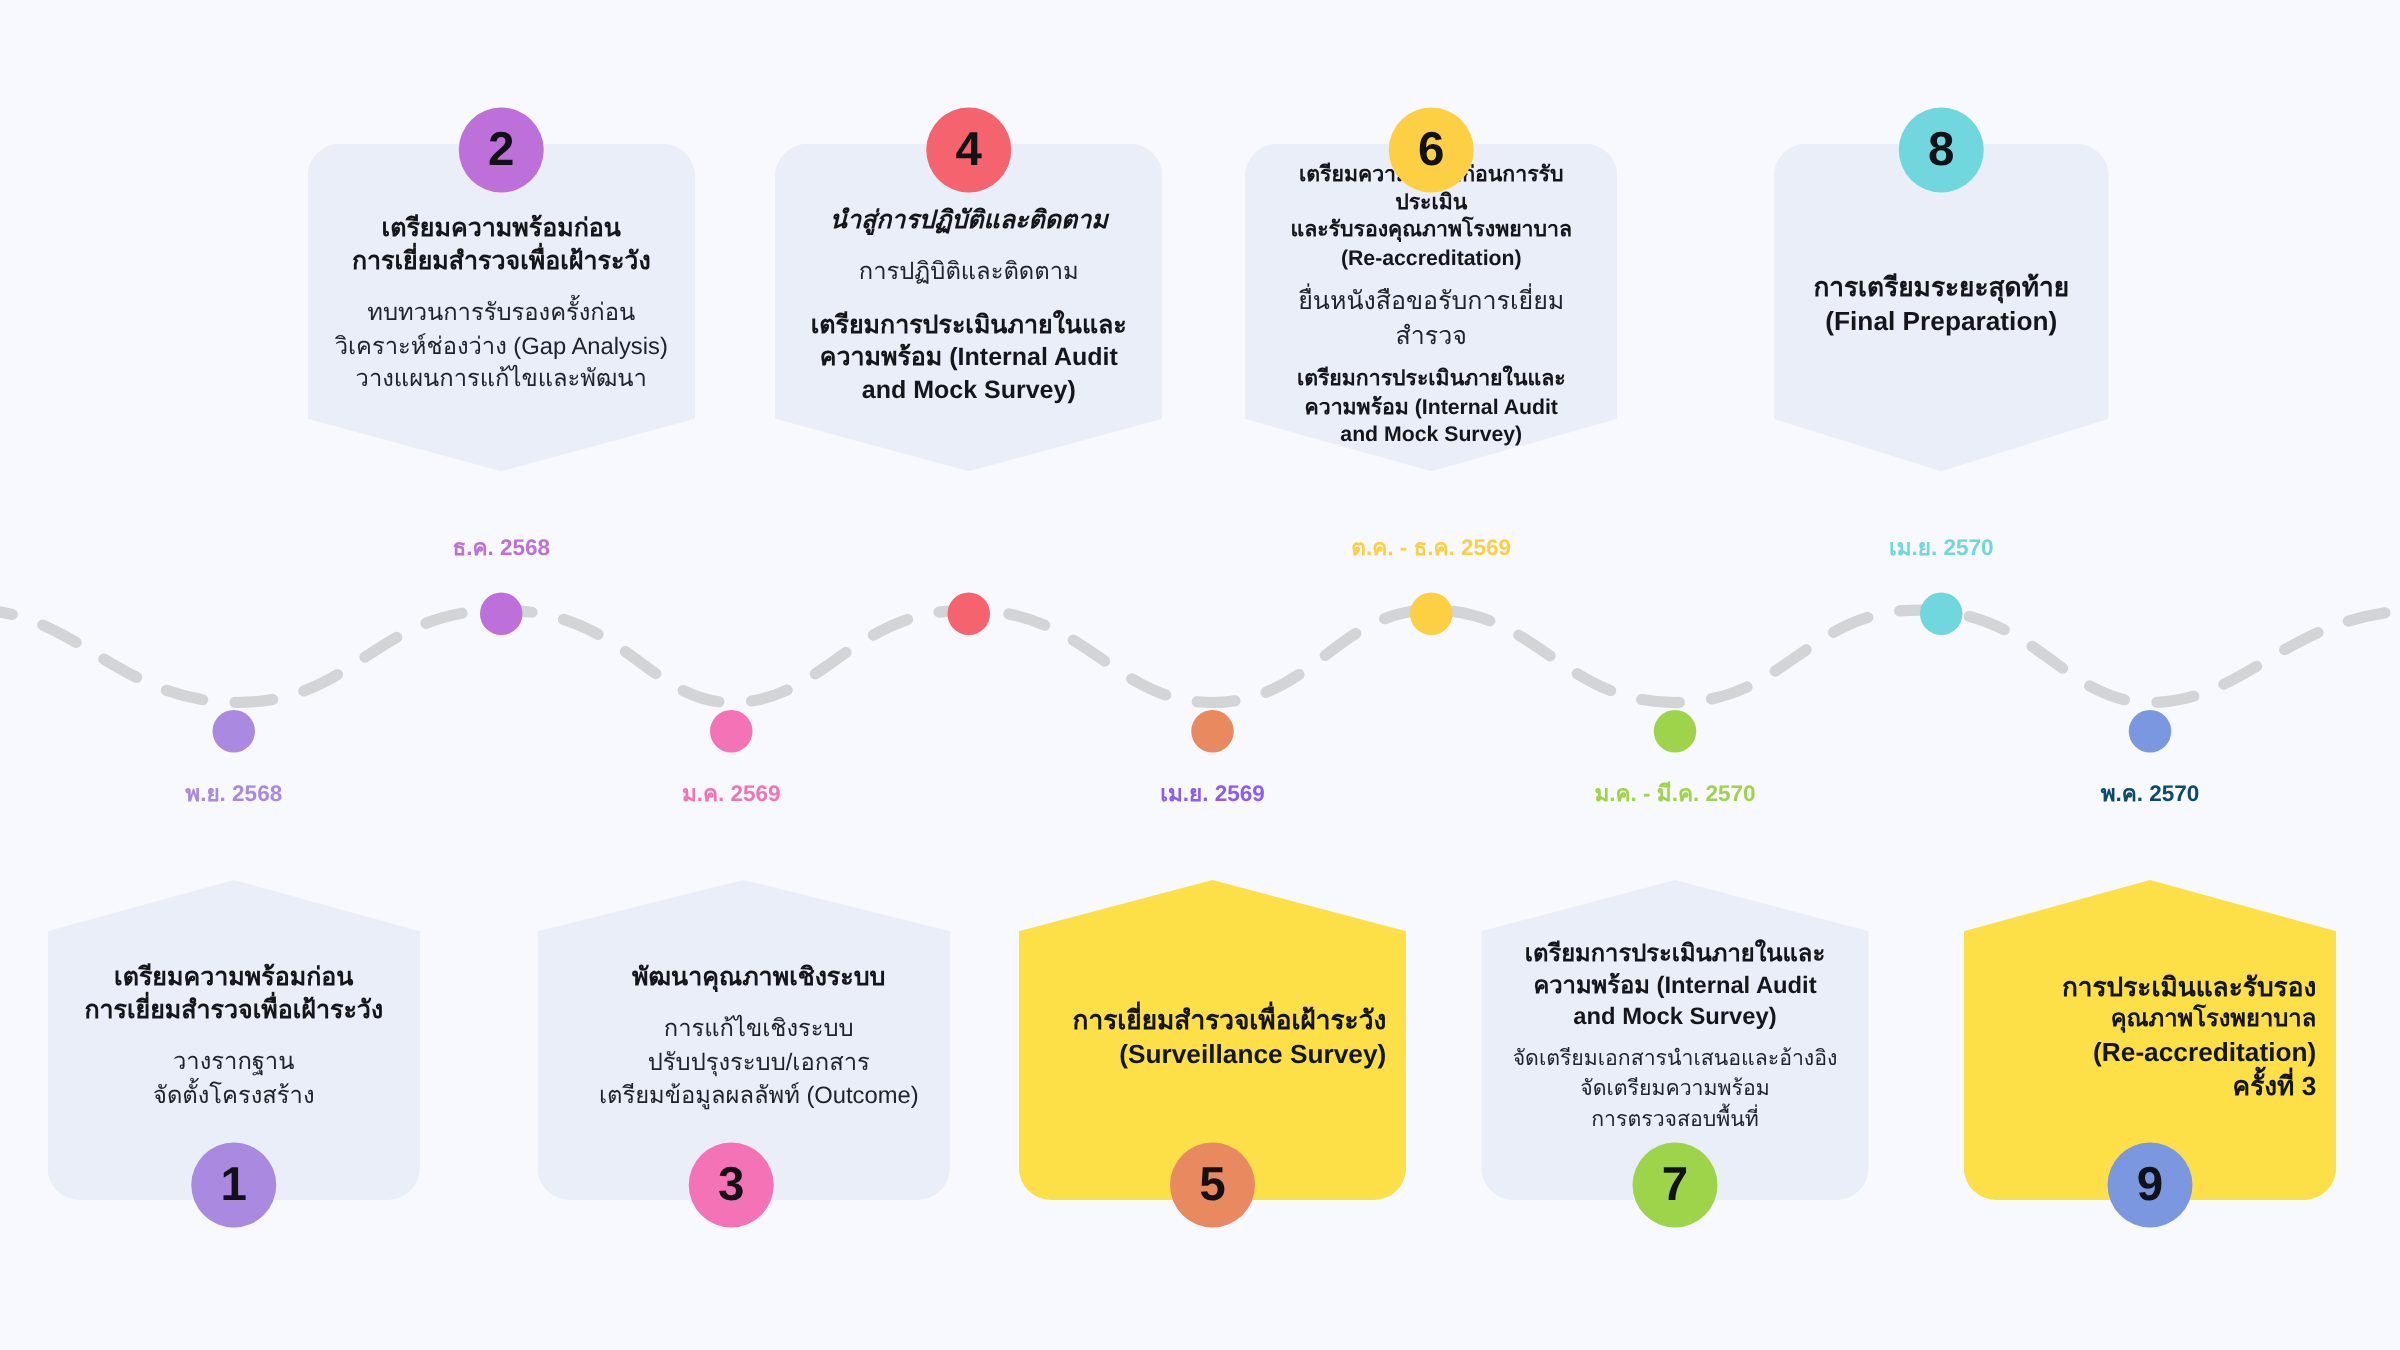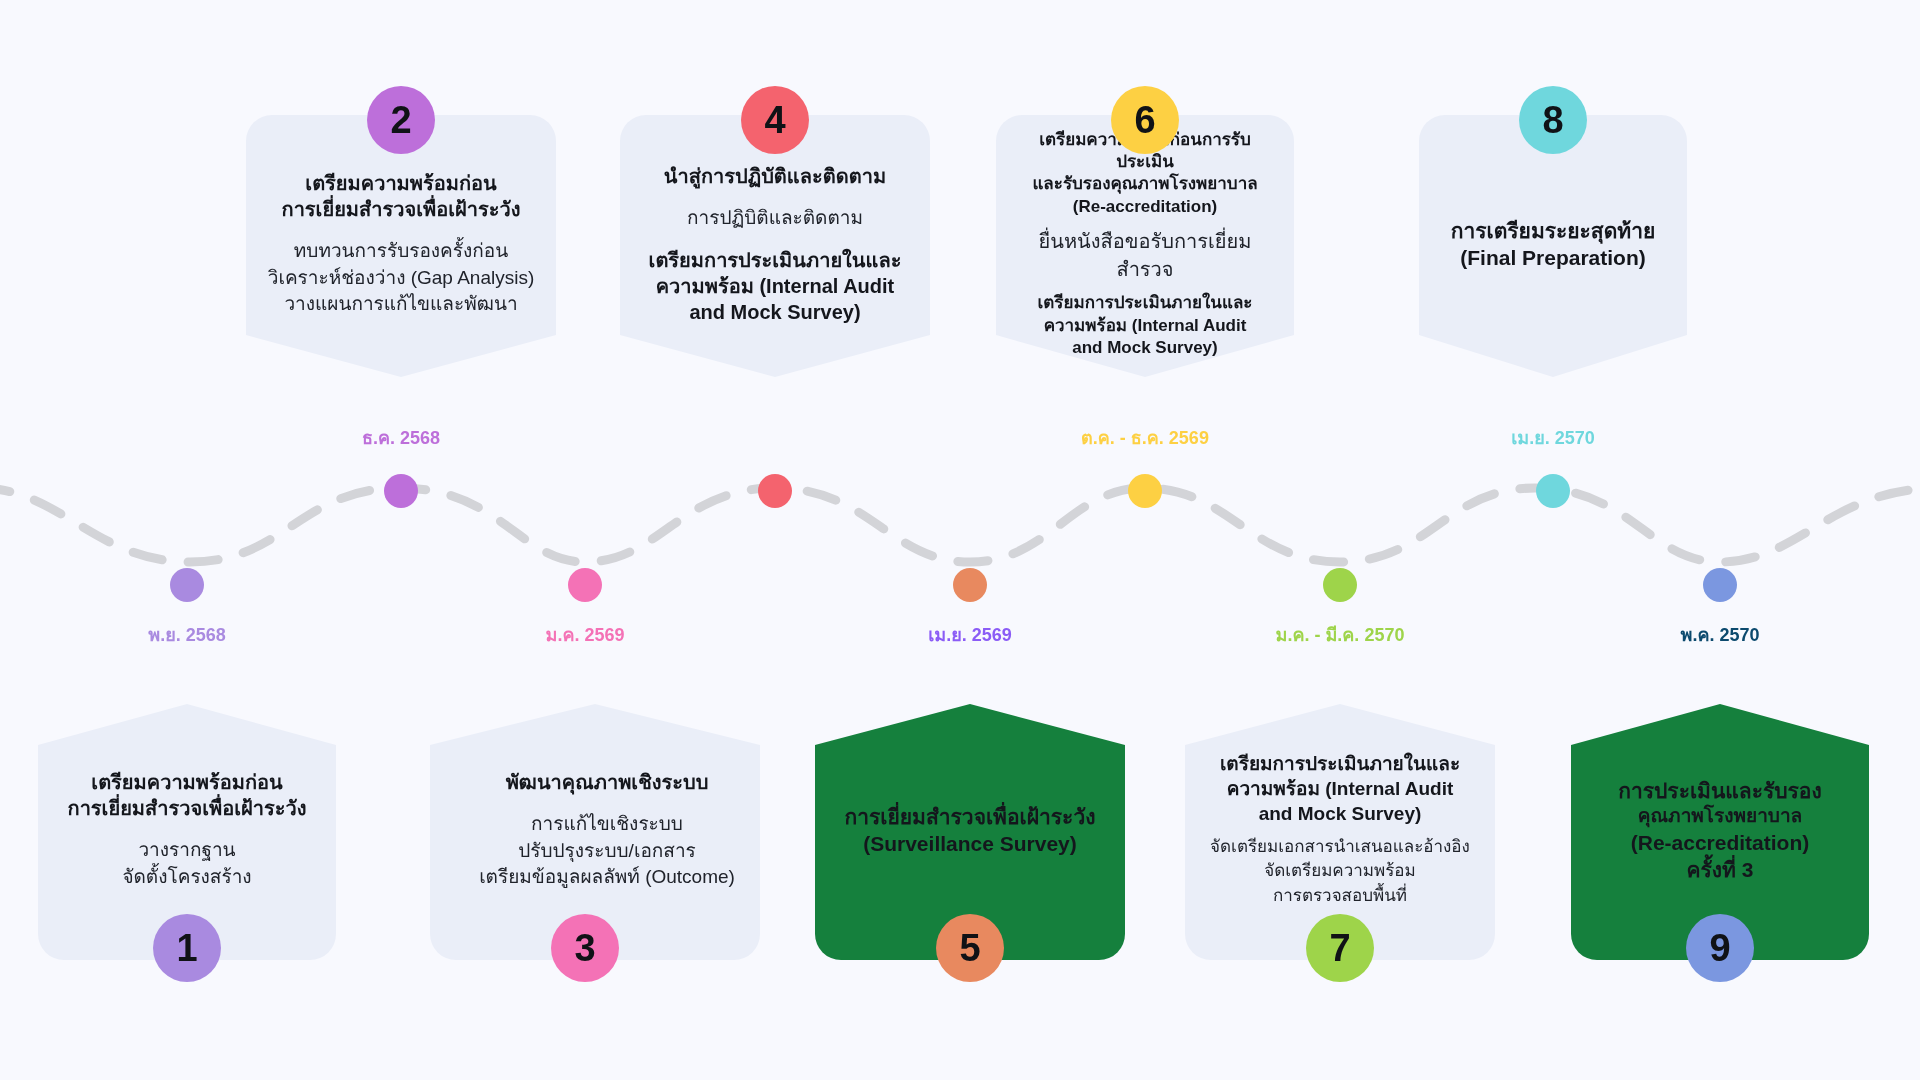--- a/index.html
+++ b/index.html
@@ -27,21 +27,21 @@
   
   .card.top {
     border-radius: 26px 26px 10px 10px;
     clip-path: polygon(0% 0%, 100% 0%, 100% 84%, 50% 100%, 0% 84%);
   }
   
   .card.bottom {
     border-radius: 10px 10px 26px 26px;
     clip-path: polygon(0% 16%, 50% 0%, 100% 16%, 100% 100%, 0% 100%);
   }
-  .card.pink { background: #15803d; }
+  .card.pink { background: #fde047; text-align: right; }
 
   .card .hl {          
     font-weight: bold;
     color: #14161c;
     line-height: 1.30;
   }
   .card .sub {         
     font-weight: normal;
     color: #20232b;
     line-height: 1.42;
@@ -113,21 +113,21 @@
       <div class="hl" style="font-size: 20px;">พัฒนาคุณภาพเชิงระบบ</div>
       <div class="gap-md"></div>
       <div class="sub" style="font-size: 19px;">การแก้ไขเชิงระบบ</div>
       <div class="sub" style="font-size: 19px;">ปรับปรุงระบบ/เอกสาร</div>
       <div class="sub" style="font-size: 19px;">เตรียมข้อมูลผลลัพท์ (Outcome)</div>
     </div>
     <div class="bubble" style="background: rgb(244, 114, 182); left: 551px; top: 914px;">3</div>
     <div class="dot" style="background: rgb(244, 114, 182); left: 568px; top: 568px;"></div>
     <div class="date" style="color: rgb(244, 114, 182); top: 620px; left: 415px; width: 340px;">ม.ค. 2569</div>
     <div class="card top" style="width: 310px; height: 262px; left: 620px; top: 115px;">
-      <div class="hl" style="font-size: 20px;">นำสู่การปฏิบัติและติดตาม</div>
+      <div class="hl" style="font-size: 20px; font-style: italic;">นำสู่การปฏิบัติและติดตาม</div>
       <div class="gap-md"></div>
       <div class="sub" style="font-size: 19px;">การปฏิบิติและติดตาม</div>
       <div class="gap-md"></div>
       <div class="hl" style="font-size: 20px;">เตรียมการประเมินภายในและ</div>
       <div class="hl" style="font-size: 20px;">ความพร้อม (Internal Audit</div>
       <div class="hl" style="font-size: 20px;">and Mock Survey)</div>
     </div>
     <div class="bubble" style="background: rgb(244, 99, 110); left: 741px; top: 86px;">4</div>
     <div class="dot" style="background: rgb(244, 99, 110); left: 758px; top: 474px;"></div>
     <div class="card bottom pink" style="width: 310px; height: 256px; left: 815px; top: 704px;">

